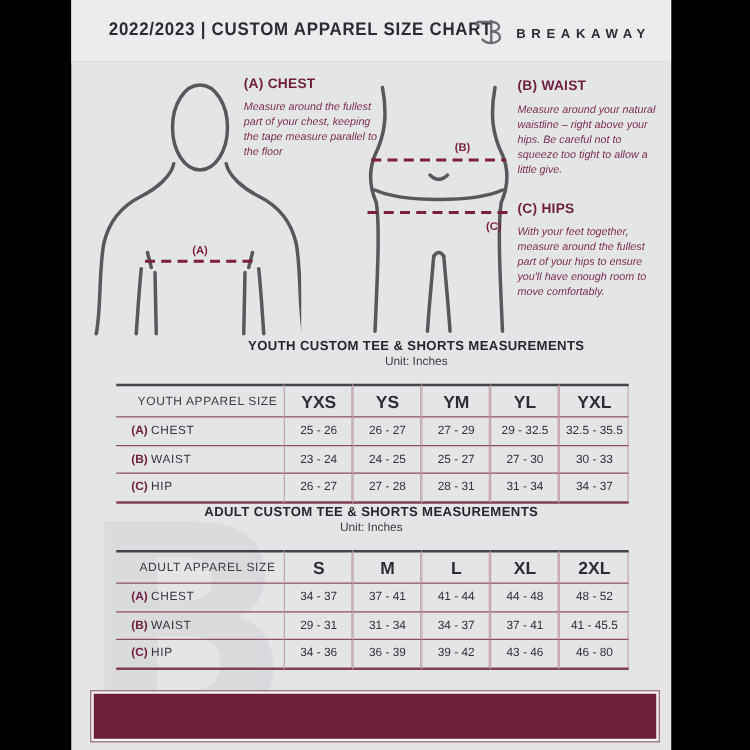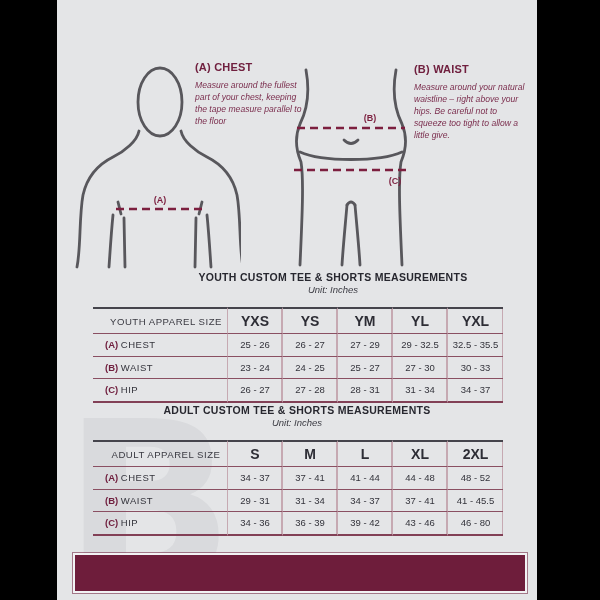--- a/index.html
+++ b/index.html
@@ -28,21 +28,21 @@
   .instr{position:absolute;z-index:2;}
   .instr h3{margin:0 0 6px 0;font-size:11px;font-weight:bold;color:#70203f;letter-spacing:0.2px;}
   .instr p{margin:0;font-size:8.6px;font-style:italic;color:#7b2e4e;line-height:1.4;}
   .instr-chest{left:138px;top:12px;width:114px;}
   .instr-waist{left:357px;top:14px;width:112px;}
   .instr-hips{left:357px;top:112px;width:116px;}
   
   .tbl-block{position:absolute;left:0;width:100%;z-index:1;}
   .tbl-title{text-align:center;font-size:10.5px;font-weight:bold;color:#27272f;
        letter-spacing:0.3px;margin:0;}
-  .tbl-unit{text-align:center;font-size:9.5px;font-style:italic;color:#3c3c44;margin:1px 0 0 0;}
+  .tbl-unit{text-align:center;font-size:9.5px;color:#3c3c44;margin:1px 0 0 0;}
   table{border-collapse:separate;border-spacing:0;table-layout:fixed;
         position:absolute;left:36px;width:410px;}
   .yt{top:307px;} .at{top:440px;}
   .yb{top:271px;padding-left:36px;} .ab{top:404px;}
   th,td{padding:0;margin:0;}
   th{height:24px;font-size:14px;font-weight:bold;color:#2d2d35;text-align:center;
      border-top:2px solid #45444c;border-bottom:1px solid #8a4f62;}
   td{height:21.5px;font-size:9.5px;color:#33333b;text-align:center;
      border-bottom:1px solid #8a4f62;}
   tr:last-child td{border-bottom:2px solid #824056;}
@@ -66,20 +66,36 @@
   .dash-lbl{fill:#7c1f3f;font-size:9px;font-weight:bold;
      font-family:"Liberation Sans",sans-serif;}
 </style>
 </head>
 <body>
 
 <div class="page">
 
   <div class="watermark">B</div>
 
+  <div class="hdr">
+    <div class="hdr-title">2022/2023  |  CUSTOM APPAREL SIZE CHART</div>
+    <div class="logo">
+      <svg width="28" height="28" viewBox="0 0 30 30">
+        <g fill="none" stroke="#6a6a70" stroke-width="2" stroke-linecap="round">
+          <path d="M4 6 C 2 6 2 9 4 9"></path>
+          <path d="M4 6 L 15 6"></path>
+          <path d="M15 5 L 15 24"></path>
+          <path d="M15 6 C 24 6 24 14 15 14"></path>
+          <path d="M15 14 C 25 14 25 24 15 24"></path>
+          <path d="M15 24 C 11 24 9 23 7.5 21"></path>
+        </g>
+      </svg>
+    </div>
+    <div class="brand">BREAKAWAY</div>
+  </div>
 
   <div class="guide">
 
     <div class="fig fig-upper">
       <svg width="180" height="212" viewBox="0 0 180 212">
         <ellipse class="body-line" cx="99" cy="45" rx="22" ry="34"></ellipse>
         <path class="body-line" d="M78 74 C 76 84 64 94 52 100 C 36 108 26 120 22 138 C 18 160 20 190 16 210"></path>
         <path class="body-line" d="M120 74 C 122 84 134 94 146 100 C 162 108 172 120 176 138 C 180 160 178 190 182 210"></path>
         <path class="body-line" d="M57 145 L 60 157"></path>
         <path class="body-line" d="M141 145 L 138 157"></path>
@@ -111,20 +127,24 @@
         <text class="dash-lbl" x="78" y="63" text-anchor="middle">(B)</text>
         <text class="dash-lbl" x="103" y="126" text-anchor="middle">(C)</text>
       </svg>
     </div>
 
     <div class="instr instr-waist">
       <h3>(B) WAIST</h3>
       <p>Measure around your natural waistline – right above your hips. Be careful not to squeeze too tight to allow a little give.</p>
     </div>
 
+    <div class="instr instr-hips">
+      <h3>(C) HIPS</h3>
+      <p>With your feet together, measure around the fullest part of your hips to ensure you'll have enough room to move comfortably.</p>
+    </div>
   </div>
 
   <div class="tbl-block yb">
     <p class="tbl-title">YOUTH CUSTOM TEE &amp; SHORTS MEASUREMENTS</p>
     <p class="tbl-unit">Unit: Inches</p>
   </div>
 
   <table class="yt">
     <colgroup>
         <col style="width:134px">

